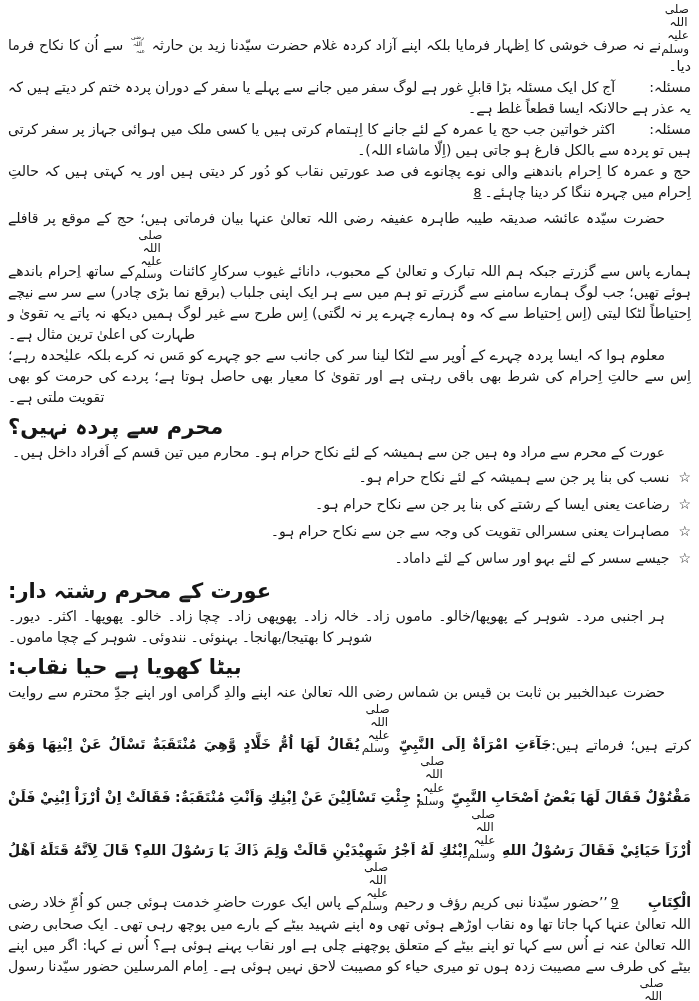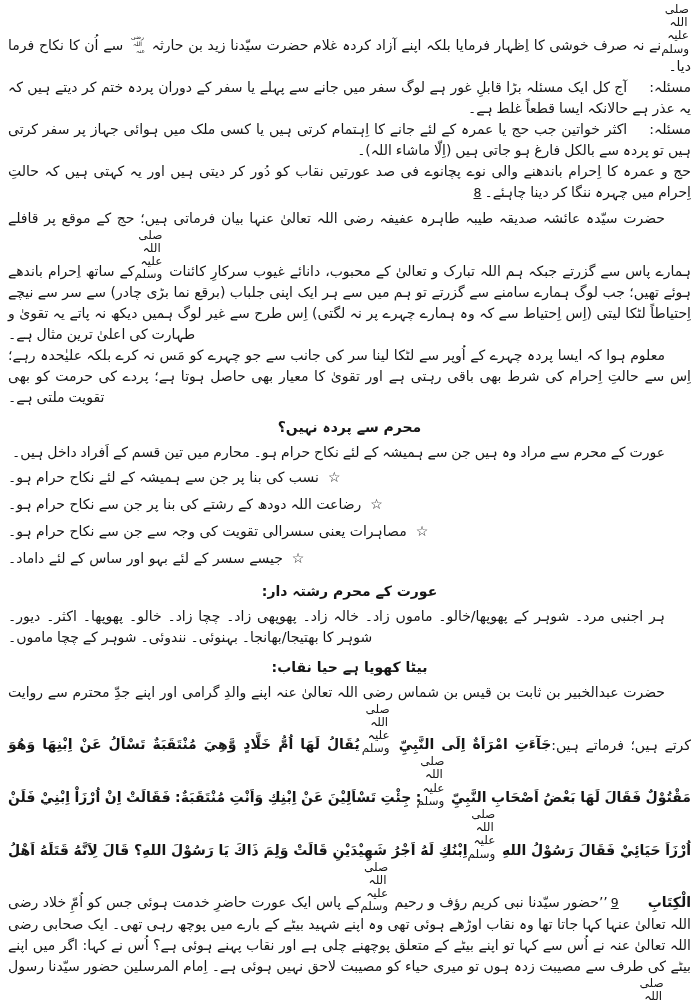--- a/index.html
+++ b/index.html
@@ -21,33 +21,33 @@
     margin: 0;
     font-size: 14px;
     line-height: 21px;
     text-align: justify;
     text-align-last: right;
     word-spacing: -0.5px;
   }
   .para.multi { text-align-last: left; }
   .para.indent { text-indent: 26px; }
   .para.gap-after { margin-bottom: 5px; }
-  .masala-label { margin-left: 22px; white-space: nowrap; }
+  .masala-label { margin-left: 34px; white-space: nowrap; }
   .heading {
     font-weight: bold;
-    font-size: 14px;
+    font-size: 21px;
     line-height: 24px;
     margin: 7px 0 3px 0;
-    text-align: center;
+    text-align: left;
   }
   .bullets { margin: 1px 0 2px 0; }
   .bullet-line {
     font-size: 14px;
     line-height: 27px;
-    text-align: left;
+    text-align: right;
   }
   .star {
     display: inline-block;
     margin-left: 9px;
     font-size: 14px;
   }
   .arabic { font-weight: bold; }
   .fn {
     text-decoration: underline;
     font-size: 12.5px;
@@ -84,21 +84,21 @@
   <p class="para multi indent">حضرت سیّدہ عائشہ صدیقہ طیبہ طاہرہ عفیفہ رضی اللہ تعالیٰ عنہا بیان فرماتی ہیں؛ حج کے موقع پر قافلے ہمارے پاس سے گزرتے جبکہ ہم اللہ تبارک و تعالیٰ کے محبوب، دانائے غیوب سرکارِ کائنات <span class="hon">صلی اللہ علیہ وسلم</span> کے ساتھ اِحرام باندھے ہوئے تھیں؛ جب لوگ ہمارے سامنے سے گزرتے تو ہم میں سے ہر ایک اپنی جلباب (برقع نما بڑی چادر) سے سر سے نیچے اِحتیاطاً لٹکا لیتی (اِس اِحتیاط سے کہ وہ ہمارے چہرے پر نہ لگتی) اِس طرح سے غیر لوگ ہمیں دیکھ نہ پاتے یہ تقویٰ و طہارت کی اعلیٰ ترین مثال ہے۔</p>
 
   <p class="para multi indent">معلوم ہوا کہ ایسا پردہ چہرے کے اُوپر سے لٹکا لینا سر کی جانب سے جو چہرے کو مَس نہ کرے بلکہ علیٰحدہ رہے؛ اِس سے حالتِ اِحرام کی شرط بھی باقی رہتی ہے اور تقویٰ کا معیار بھی حاصل ہوتا ہے؛ پردے کی حرمت کو بھی تقویت ملتی ہے۔</p>
 
   <h2 class="heading">محرم سے پردہ نہیں؟</h2>
 
   <p class="para indent">عورت کے محرم سے مراد وہ ہیں جن سے ہمیشہ کے لئے نکاح حرام ہو۔ محارم میں تین قسم کے اَفراد داخل ہیں۔</p>
 
   <div class="bullets">
     <div class="bullet-line"><span class="star">☆</span><span>نسب کی بنا پر جن سے ہمیشہ کے لئے نکاح حرام ہو۔</span></div>
-    <div class="bullet-line"><span class="star">☆</span><span>رضاعت اللہ دودھ کے رشتے کی بنا پر جن سے نکاح حرام ہو۔</span></div>
+    <div class="bullet-line"><span class="star">☆</span><span>رضاعت یعنی ایسا کے رشتے کی بنا پر جن سے نکاح حرام ہو۔</span></div>
     <div class="bullet-line"><span class="star">☆</span><span>مصاہرات یعنی سسرالی تقویت کی وجہ سے جن سے نکاح حرام ہو۔</span></div>
     <div class="bullet-line"><span class="star">☆</span><span>جیسے سسر کے لئے بہو اور ساس کے لئے داماد۔</span></div>
   </div>
 
   <h2 class="heading">عورت کے محرم رشتہ دار:</h2>
 
 
 
   <p class="para multi indent">ہر اجنبی مرد۔ شوہر کے پھوپھا/خالو۔ ماموں زاد۔ خالہ زاد۔ پھوپھی زاد۔ چچا زاد۔ خالو۔ پھوپھا۔ اکثر۔ دیور۔ شوہر کا بھتیجا/بھانجا۔ بہنوئی۔ نندوئی۔ شوہر کے چچا ماموں۔</p>
 

